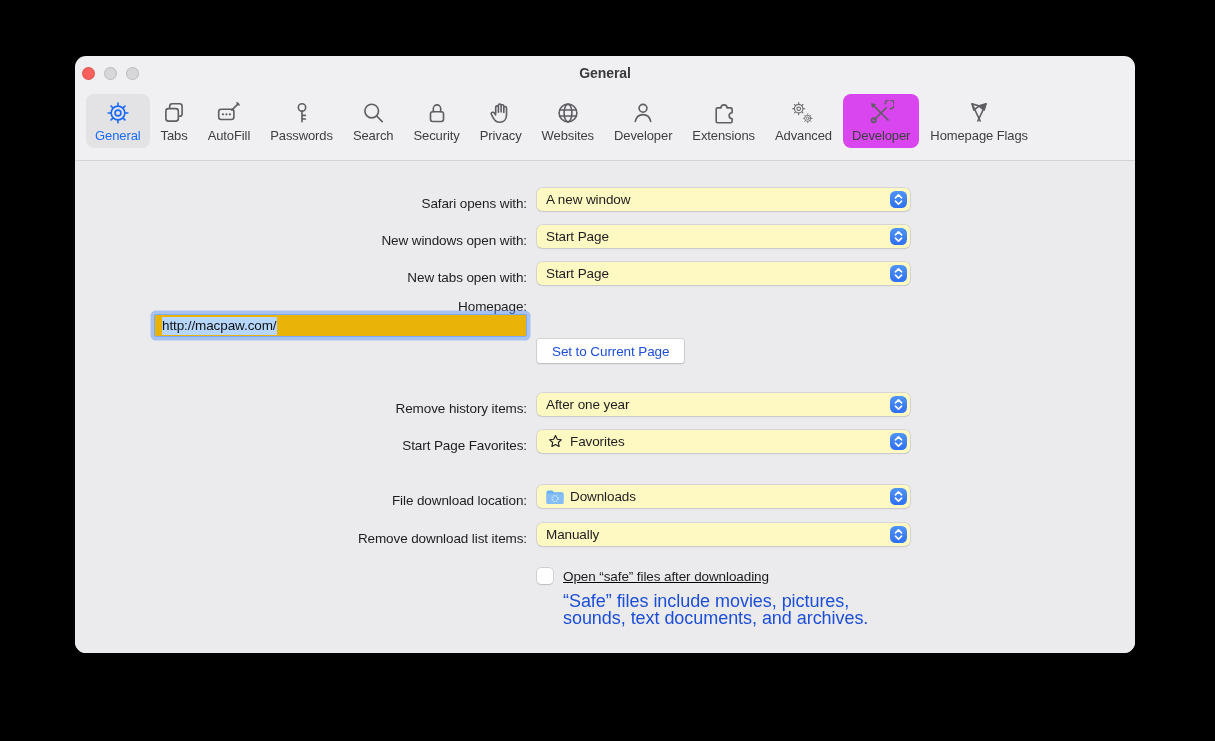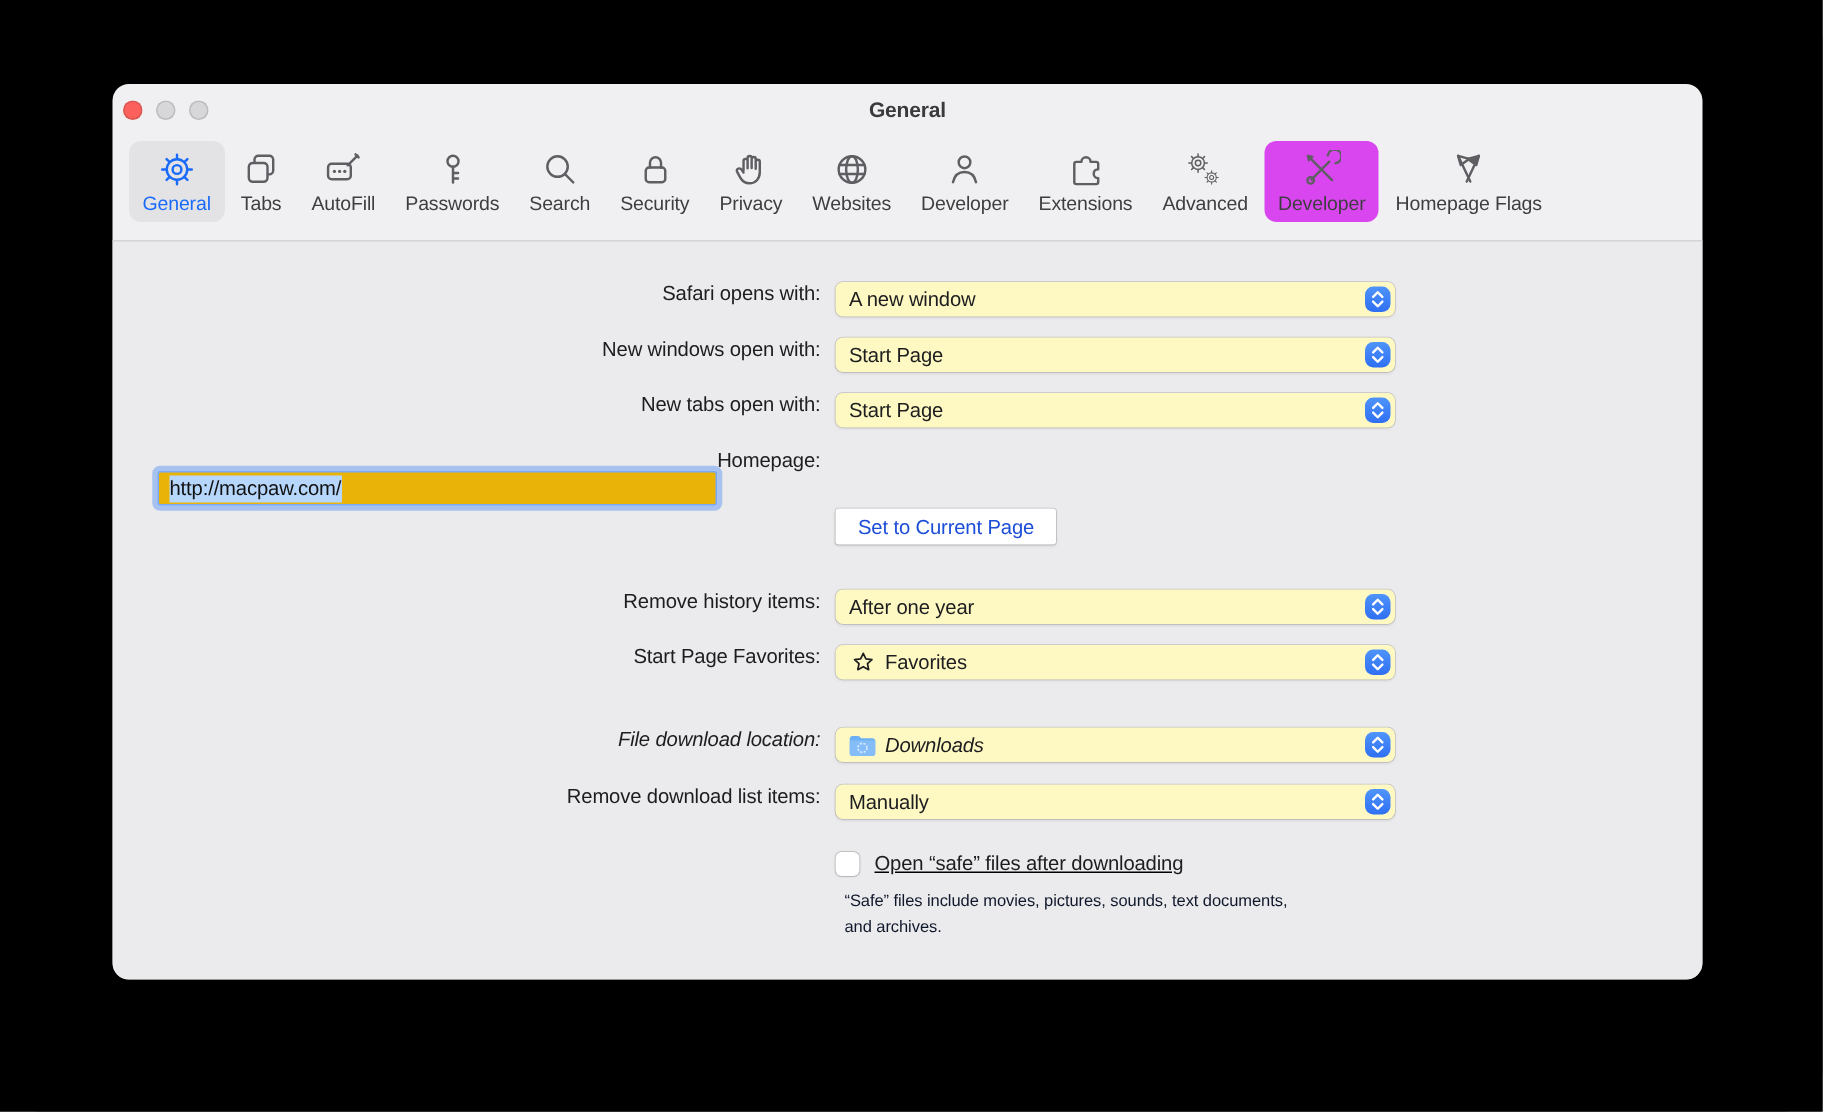--- a/index.html
+++ b/index.html
@@ -29,21 +29,21 @@
   .tb-item .tb-label { font-size:13px; letter-spacing:-.1px; white-space:nowrap; }
   .tb-item.selected { background:#e3e3e6; }
   .tb-item.selected .tb-icon, .tb-item.selected .tb-label { color:#1a6bfa; }
   .tb-item.highlighted { background:#d946ef;text-align:center; }
   .tb-icon svg { width:26px; height:26px; display:block; }
   .ico { fill:none; stroke:currentColor; stroke-width:1.5; stroke-linecap:round; stroke-linejoin:round; }
 
   
   .content { position:absolute; left:0; top:104px; right:0; bottom:0;
     background:#ebebed; border-top:1px solid #d4d4d6; }
-  .row { position:absolute; left:0; display:flex; align-items:flex-start;padding-left:20px; }
+  .row { position:absolute; left:0; display:flex; align-items:flex-end; }
   .row-label { width:452px; text-align:right; font-size:13.5px; color:#1d1d1f;
     letter-spacing:-.1px; padding-right:0; flex:none; }
   .ctrl { margin-left:10px; flex:none; }
 
   .select { position:relative; width:373px; height:23px; background:#fef9c3; border-radius:5px;
     box-shadow:0 0 0 .5px rgba(0,0,0,.17), 0 1px 2px rgba(0,0,0,.08);
     display:flex; align-items:center; padding:0 26px 0 9px; cursor:default; }
   .select-value { font-size:13.5px; color:#1d1d1f; letter-spacing:-.1px; white-space:nowrap;
     display:flex; align-items:center; gap:6px; }
   .stepper { position:absolute; right:3px; top:3px; width:17px; height:17px; border-radius:5.5px;
@@ -58,21 +58,21 @@
   .textfield .tf-text { font-size:13.5px; color:#111; letter-spacing:-.1px;
     background:#b6d7fb; padding:1.5px 0; white-space:nowrap; }
 
   .push-btn { height:24px; padding:0 15px; background:#fff; border:none; border-radius:2px;
     font-family:inherit; font-size:13.5px; color:#1d4ed8; letter-spacing:-.1px;
     box-shadow:0 0 0 .5px rgba(0,0,0,.18), 0 1px 2px rgba(0,0,0,.12); cursor:default; }
 
   .checkbox { width:16px; height:16px; background:#fff; border-radius:4px; flex:none;
     box-shadow:0 0 0 .5px rgba(0,0,0,.2), 0 .5px 1.5px rgba(0,0,0,.1); }
   .cb-label { margin-left:10px; font-size:13.5px; color:#1d1d1f; letter-spacing:-.1px; }
-  .note { position:absolute; font-size:11px; line-height:17px; color:#0f172a;
+  .note { position:absolute; font-size:18px; line-height:17px; color:#1d4ed8;
     letter-spacing:-.05px; width:312px; }
 </style>
 </head>
 <body>
 
 <div class="stage">
   <div class="window">
 
     <div class="titlebar">
       <div class="lights">
@@ -313,21 +313,21 @@
           </span>
           <span class="stepper">
               <svg viewBox="0 0 17 17" fill="none" stroke="#fff" stroke-width="1.8" stroke-linecap="round" stroke-linejoin="round">
                 <path d="M5 6.7l3.5-3.5L12 6.7"></path>
                 <path d="M5 10.3l3.5 3.5L12 10.3"></path>
               </svg>
             </span>
         </div>
       </div>
 
-      <div class="row" style="top:324px;font-style:italic;">
+      <div class="row" style="top:324px;">
         <span class="row-label">File download location:</span>
         <div class="ctrl select">
           <span class="select-value">
             <span class="v-icon">
                 <svg viewBox="0 0 18 14" width="18" height="14">
                   <path d="M.5 2.4C.5 1.4 1.3.6 2.3.6h3.6c.5 0 1 .2 1.3.6l.9 1h7.6c1 0 1.8.8 1.8 1.8v8.2c0 1-.8 1.8-1.8 1.8H2.3c-1 0-1.8-.8-1.8-1.8z" fill="#6cb0f5"></path>
                   <path d="M.5 3.6h17v8.6c0 1-.8 1.8-1.8 1.8H2.3c-1 0-1.8-.8-1.8-1.8z" fill="#84bdf8"></path>
                   <circle cx="9" cy="8.6" r="3" fill="none" stroke="#d9ebfd" stroke-width="1.1" stroke-dasharray="1.4 1"></circle>
                 </svg>
               </span>

